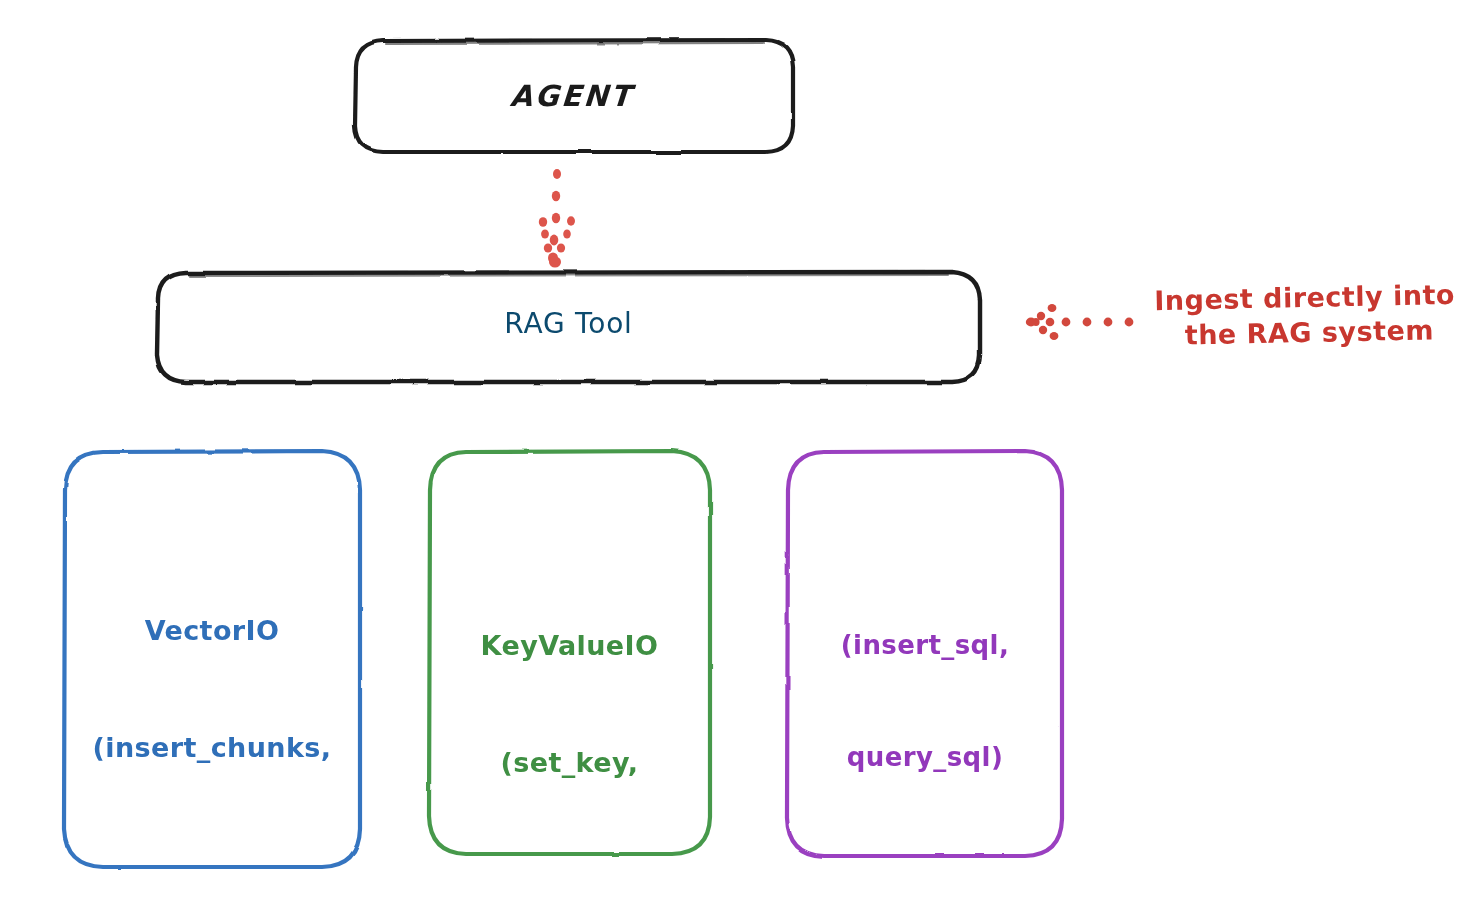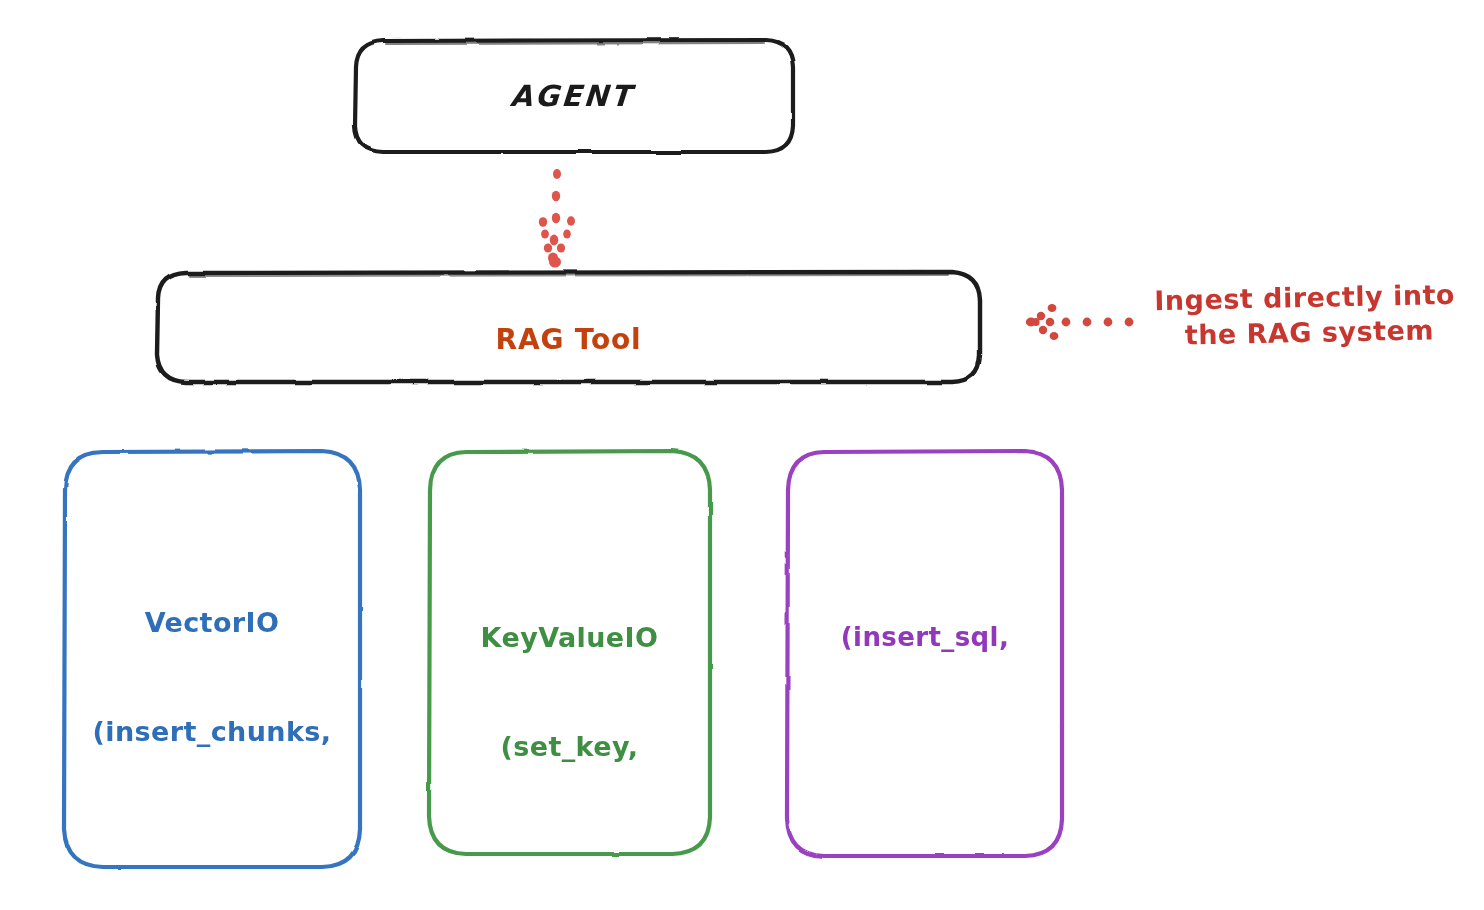--- a/index.html
+++ b/index.html
@@ -36,25 +36,25 @@
     width: 438px;
     font-size: 29px;
     font-style: italic;
     font-weight: 700;
     color: #1b1b1b;
     letter-spacing: 2.5px;
     transform: skewX(-7deg);
   }
   #rag-label {
     left: 157px;
-    top: 322px;
+    top: 306px;
     width: 823px;
     font-size: 28px;
-    font-weight: 700;
-    color: #c2410c;
+    font-weight: 400;
+    color: #0c4a6e;
     letter-spacing: 0.8px;
   }
 
   
   #annotation-text {
     position: absolute;
     left: 1140px;
     top: 281px;
     width: 330px;
     font-size: 27px;
@@ -70,21 +70,21 @@
 
   .leaf-label {
     position: absolute;
     text-align: center;
     white-space: pre;
     line-height: 1.34;
     letter-spacing: 0.4px;
     font-weight: 600;
     pointer-events: none;
   }
-  .leaf-label .lf { display: block; }
+  .leaf-label .lf { display: block; margin-top: 8px; }
 
   #vector-label {
     left: 63px; top: 533px; width: 298px;
     font-size: 27px; color: #2f6fb8;
   }
   #kv-label {
     left: 428px; top: 548px; width: 283px;
     font-size: 27px; color: #3f8f43;
   }
   #rel-label {
@@ -182,15 +182,16 @@
 
 <div id="kv-label" class="leaf-label">
   <span class="lf">KeyValueIO</span>
   <span class="lf">(set_key,</span>
   
   
 </div>
 
 <div id="rel-label" class="leaf-label">
   <span class="lf">(insert_sql,</span>
+  <span class="lf">query_sql)</span>
   
   
 </div>
 
 </body></html>

